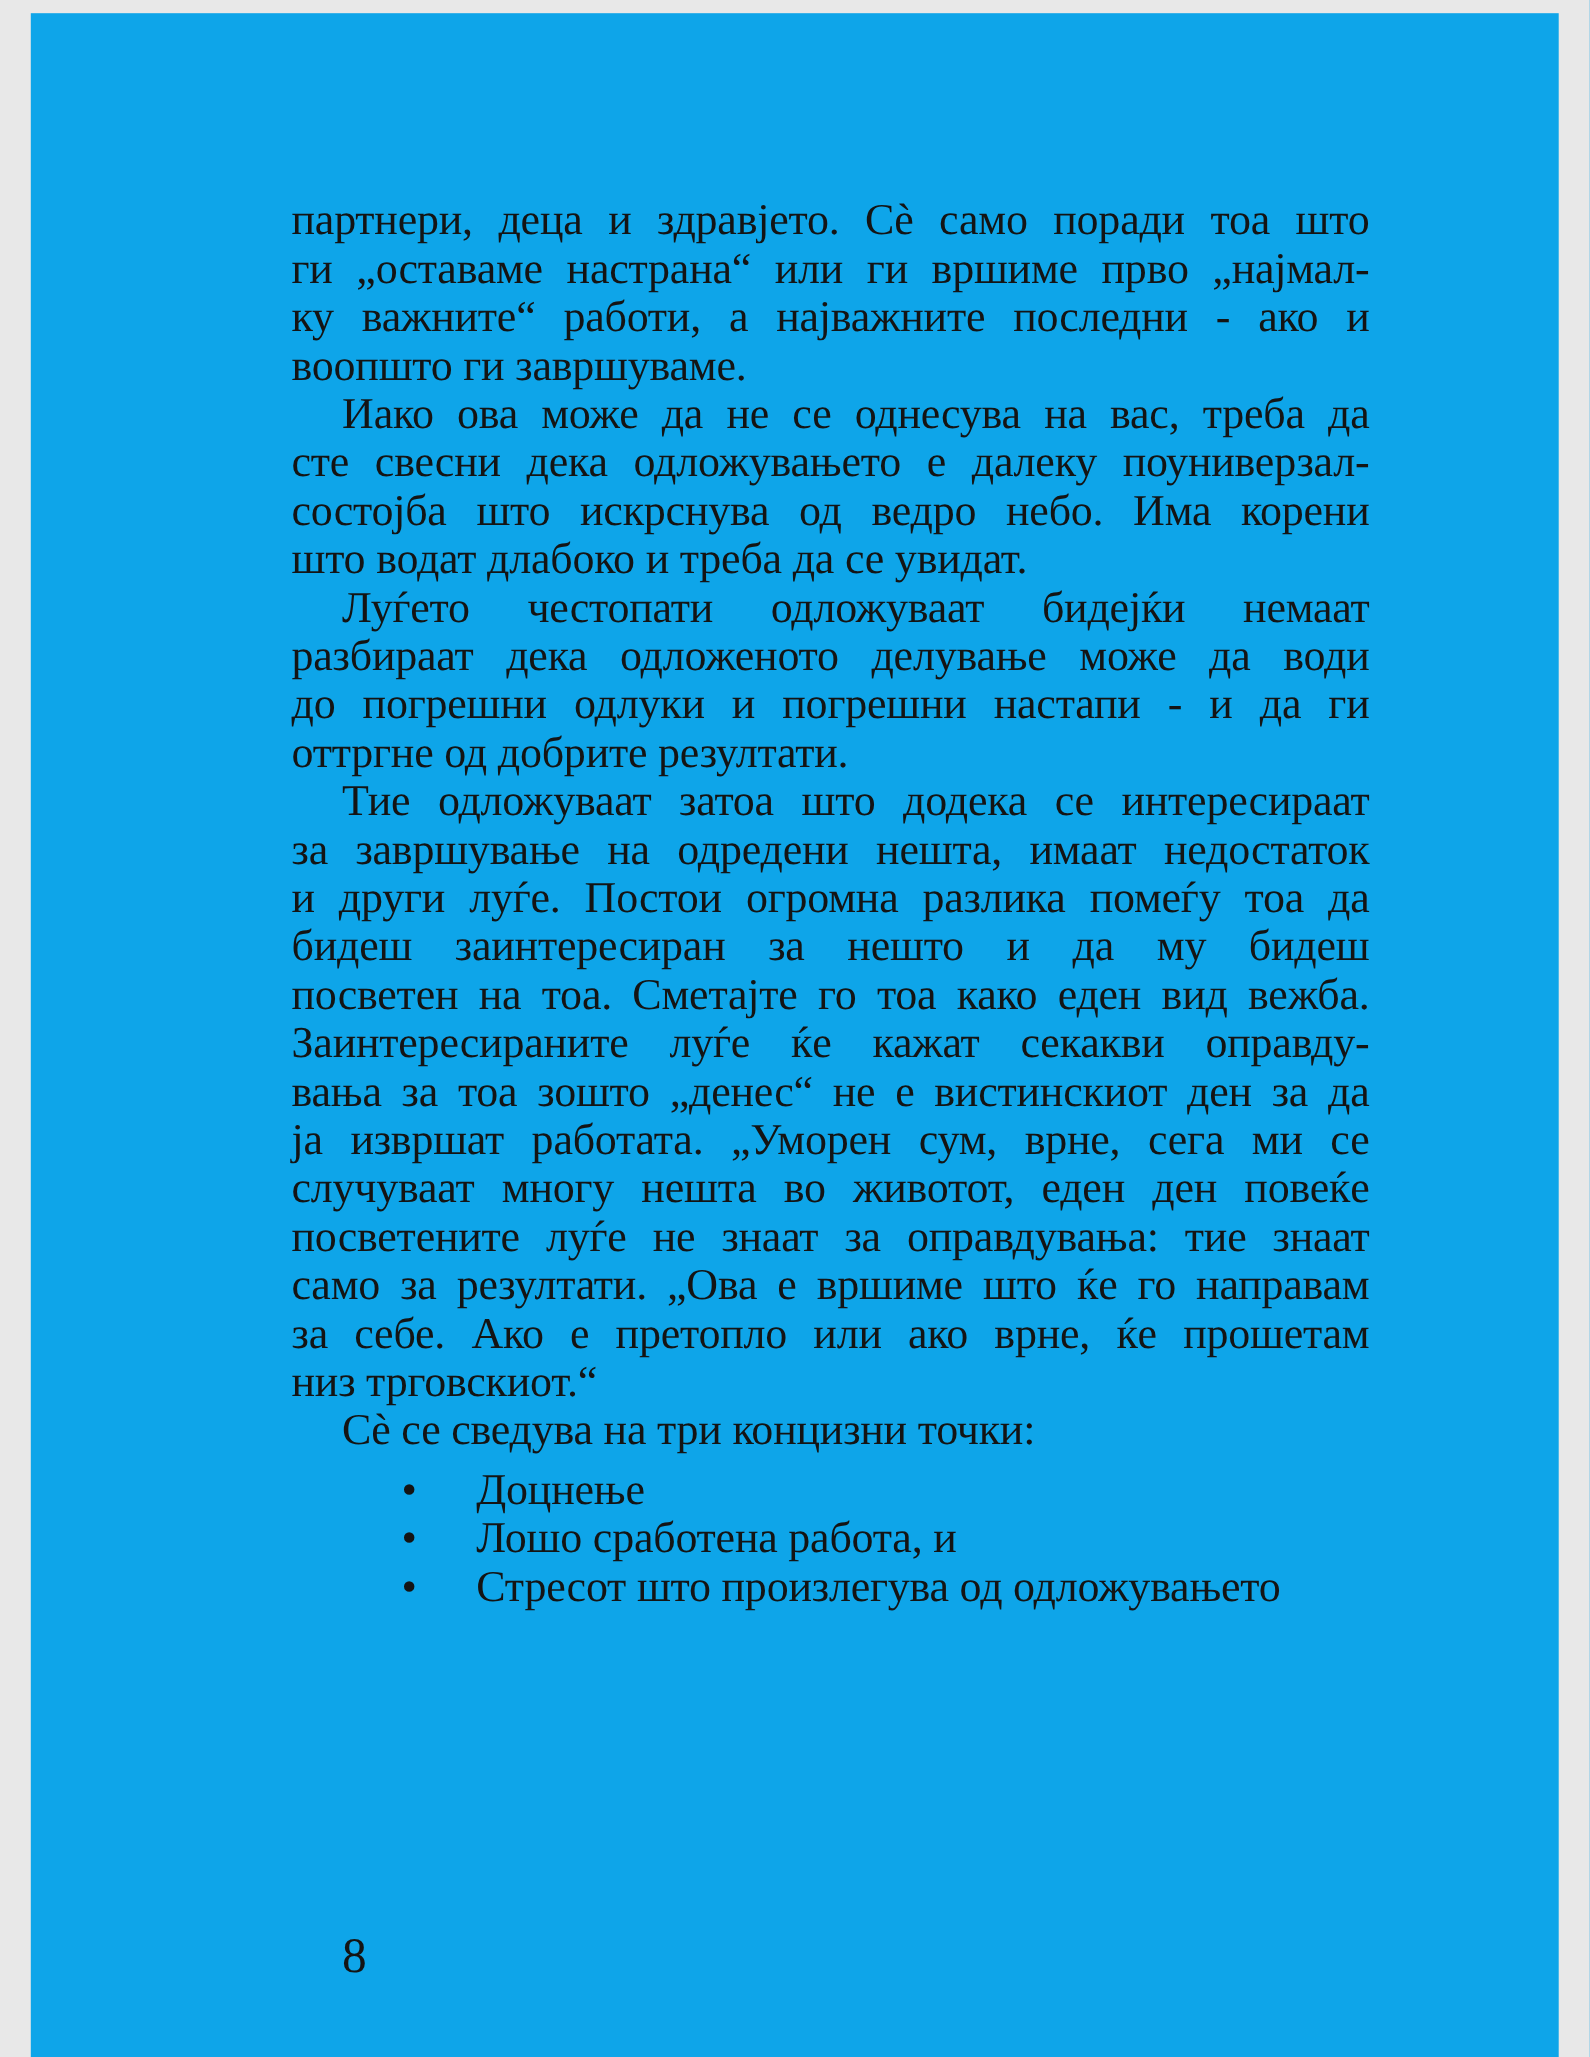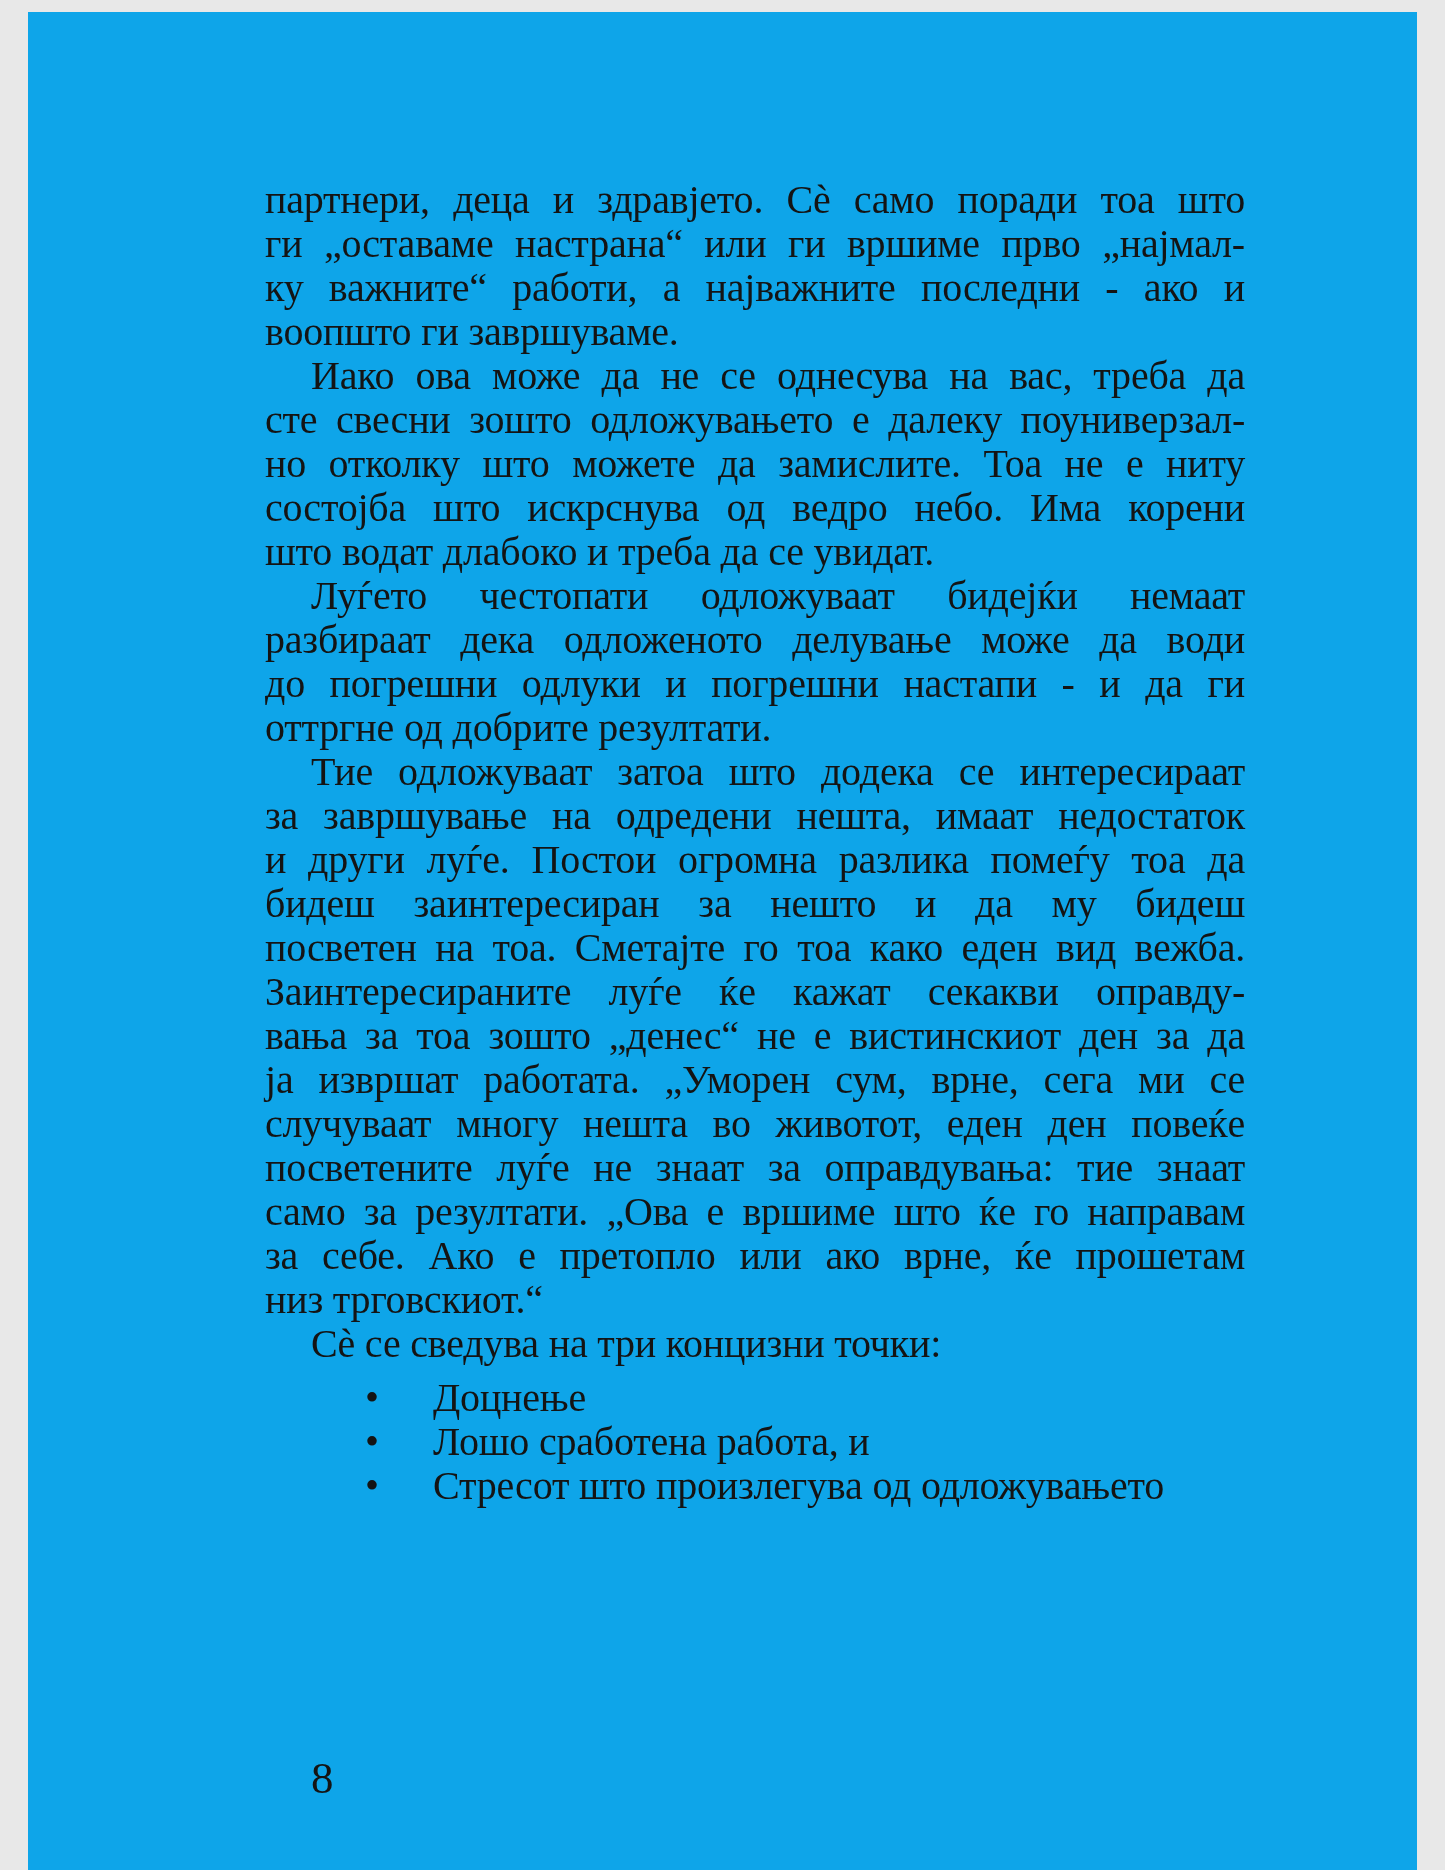--- a/index.html
+++ b/index.html
@@ -33,22 +33,21 @@
 </head>
 <body>
 
 <div class="page">
   <main class="text-block">
     <p class="line j">партнери, деца и здравјето. Сѐ само поради тоа што</p>
     <p class="line j">ги „оставаме настрана“ или ги вршиме прво „најмал-</p>
     <p class="line j">ку важните“ работи, а најважните последни - ако и</p>
     <p class="line end">воопшто ги завршуваме.</p>
     <p class="line j in">Иако ова може да не се однесува на вас, треба да</p>
-    <p class="line j">сте свесни зошто одложувањето е далеку поуниверзал-</p>
-    <p class="line j">но отколку што можете да замислите. Тоа не е ниту</p>
+    <p class="line j">сте свесни дека одложувањето е далеку поуниверзал-</p>
     <p class="line j">состојба што искрснува од ведро небо. Има корени</p>
     <p class="line end">што водат длабоко и треба да се увидат.</p>
     <p class="line j in">Луѓето честопати одложуваат бидејќи немаат</p>
     <p class="line j">разбираат дека одложеното делување може да води</p>
     <p class="line j">до погрешни одлуки и погрешни настапи - и да ги</p>
     <p class="line end">оттргне од добрите резултати.</p>
     <p class="line j in">Тие одложуваат затоа што додека се интересираат</p>
     <p class="line j">за завршување на одредени нешта, имаат недостаток</p>
     <p class="line j">и други луѓе. Постои огромна разлика помеѓу тоа да</p>
     <p class="line j">бидеш заинтересиран за нешто и да му бидеш</p>

